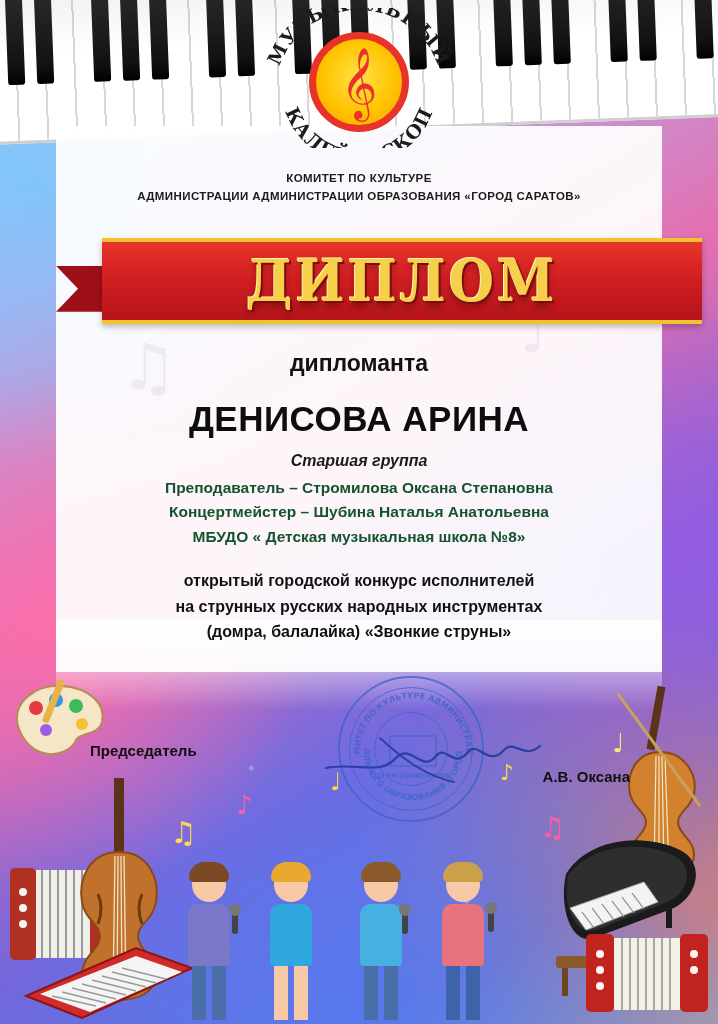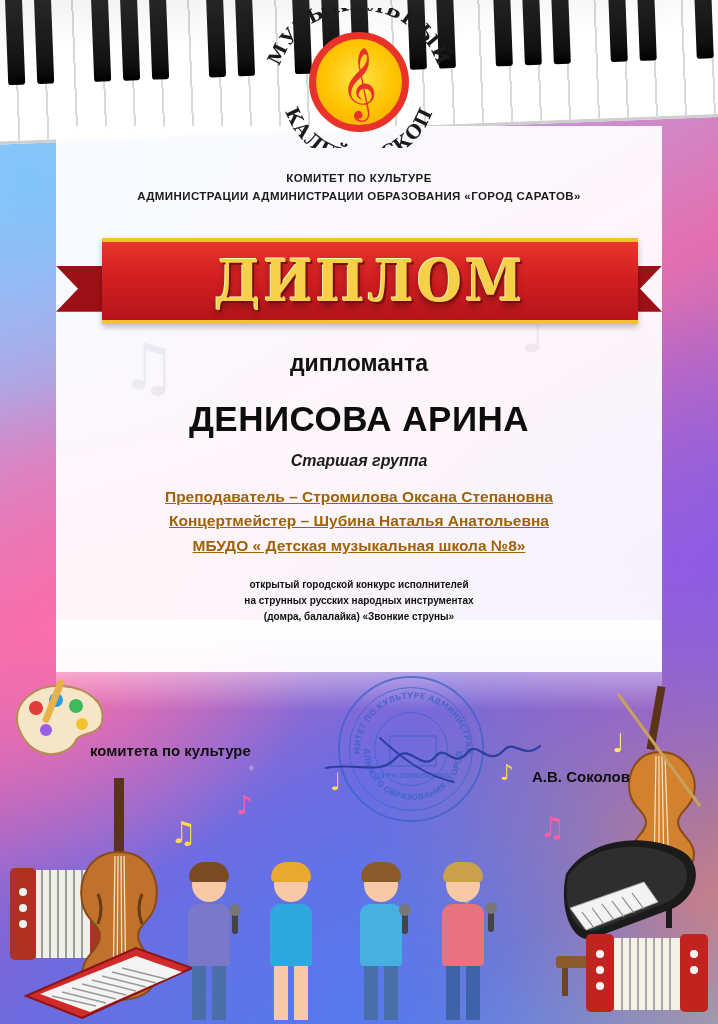--- a/index.html
+++ b/index.html
@@ -179,21 +179,21 @@
     clip-path: polygon(0 0, 100% 0, 100% 100%, 0 100%, 22px 50%);
   }
   .ribbon-tail.right {
     right: 0;
     clip-path: polygon(0 0, 100% 0, calc(100% - 22px) 50%, 100% 100%, 0 100%);
   }
   .ribbon-main {
     position: absolute;
     left: 46px;
     top: 16px;
-    width: 536px;
+    width: 600px;
     height: 86px;
     background: linear-gradient(180deg, #e8352c 0%, #d21f21 45%, #b5141a 100%);
     border-top: 4px solid #f2c230;
     border-bottom: 4px solid #f2c230;
     box-sizing: border-box;
     display: flex;
     align-items: center;
     justify-content: center;
     box-shadow: 0 3px 6px rgba(0,0,0,0.25);
   }
@@ -231,30 +231,29 @@
     margin-top: 22px;
   }
   .group {
     font-size: 16px;
     font-style: italic;
     font-weight: bold;
     color: #1b1b1b;
     margin-top: 13px;
   }
   .teachers {
-    margin-top: 15px;
+    margin-top: 6px;
     font-size: 15.5px;
     font-weight: bold;
-    color: #a16207;
+    color: #14532d;
     line-height: 1.6;
-    text-decoration: underline;
   }
   .contest {
     margin-top: 18px;
-    font-size: 10px;
+    font-size: 16px;
     font-weight: bold;
     color: #111;
     line-height: 1.6;
   }
 
   
   .sign-row {
     position: absolute;
     left: 90px;
     top: 740px;
@@ -478,23 +477,23 @@
     </svg>
   </div>
 
   <svg class="signature-ink" viewBox="0 0 250 90">
     <path d="M8,52 C40,46 62,60 78,42 C92,26 104,58 118,40 C128,28 136,54 150,36 C160,24 170,52 186,34 C196,23 206,44 222,30" fill="none" stroke="#2b3fa0" stroke-width="2.2" stroke-linecap="round"></path>
     <path d="M62,22 C86,44 108,60 136,66" fill="none" stroke="#2b3fa0" stroke-width="1.8" stroke-linecap="round"></path>
   </svg>
 
   <div class="sign-row">
     <div class="sign-title">
-      <div>комитета по культуре</div>
-    </div>
-    <div class="sign-name">А.В. Соколов</div>
+      <div>Председатель</div>
+    </div>
+    <div class="sign-name">А.В. Оксана</div>
   </div>
 
   <div class="illus">
 
     <svg style="position:absolute; left:6px; top:10px;" width="110" height="90" viewBox="0 0 110 90">
       <path d="M12,52 C6,28 30,10 56,12 C84,14 100,30 96,48 C92,62 74,58 70,66 C66,76 50,84 34,78 C22,73 16,64 12,52Z" fill="#f6e6c8" stroke="#b58d52" stroke-width="2"></path>
       <circle cx="30" cy="34" r="7" fill="#e23b3b"></circle>
       <circle cx="50" cy="26" r="7" fill="#2f9ae0"></circle>
       <circle cx="70" cy="32" r="7" fill="#3fba5a"></circle>
       <circle cx="76" cy="50" r="6" fill="#f2c230"></circle>

